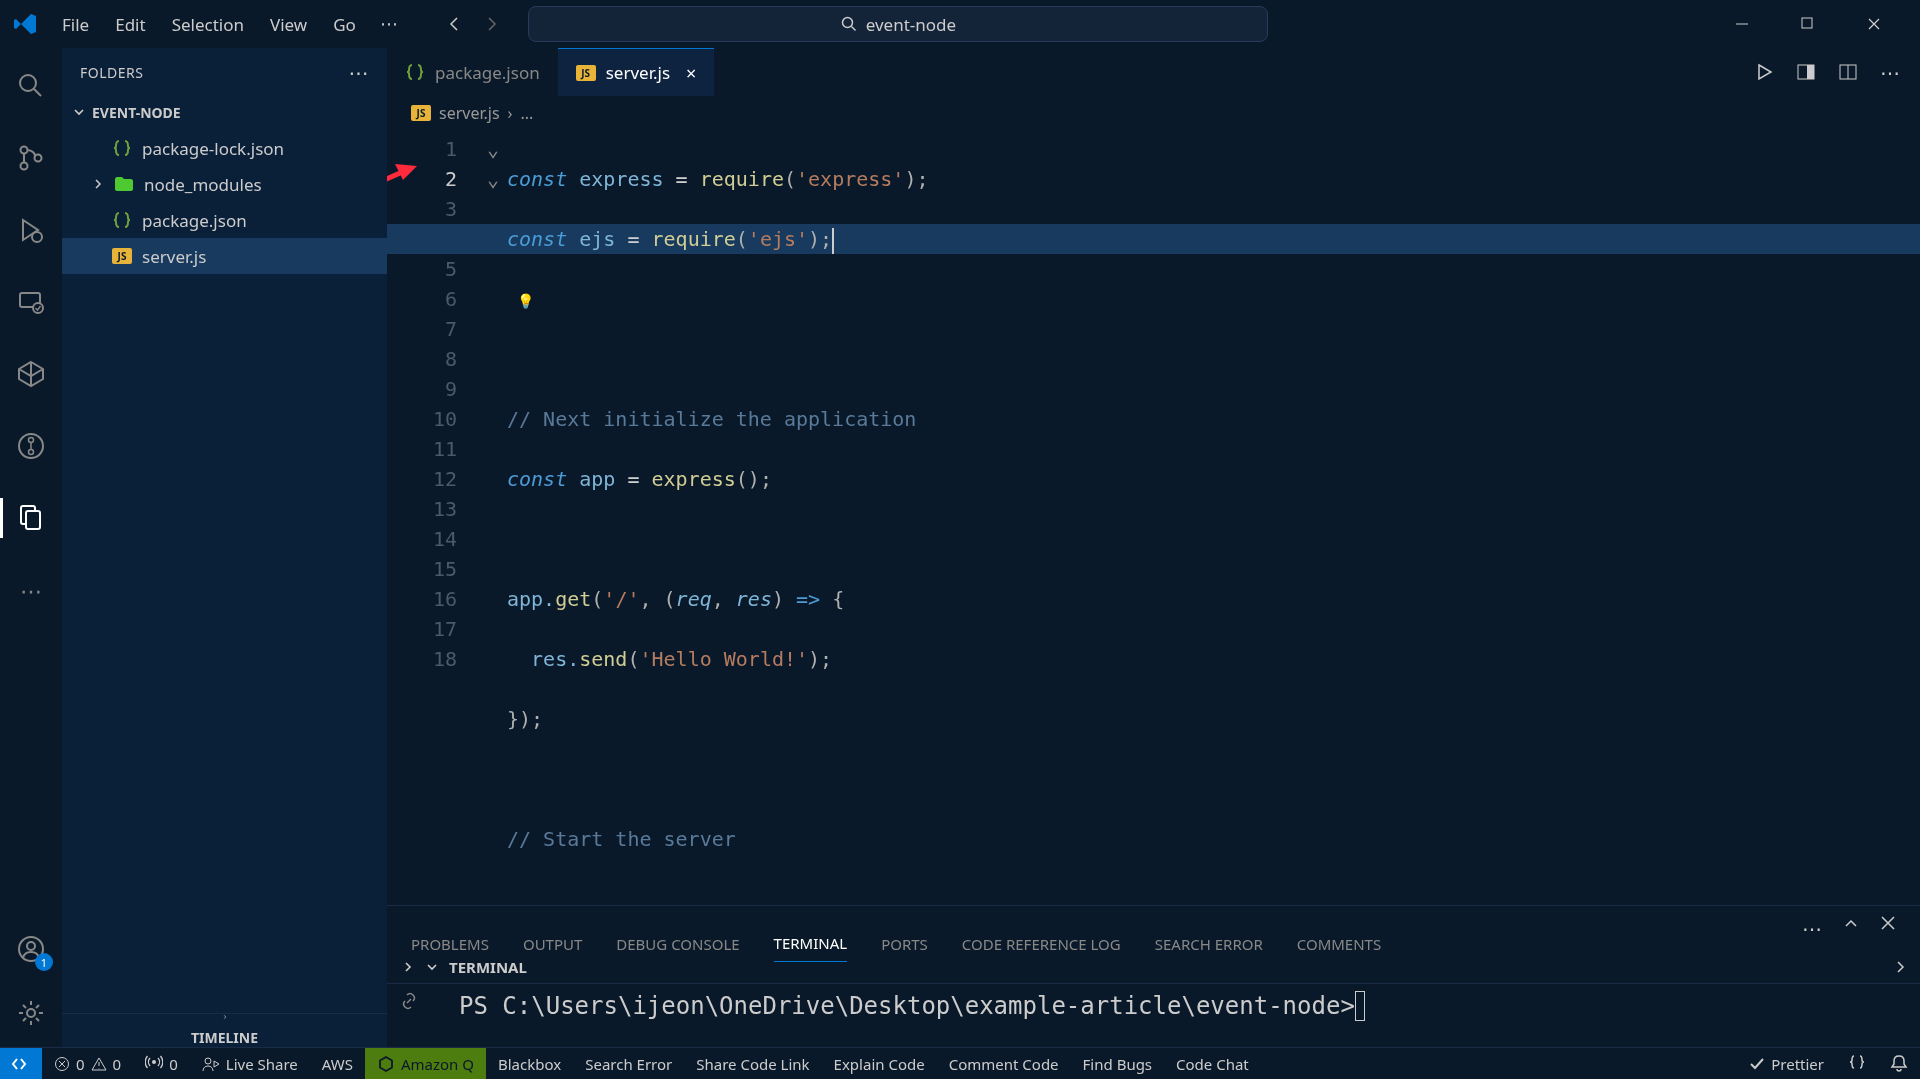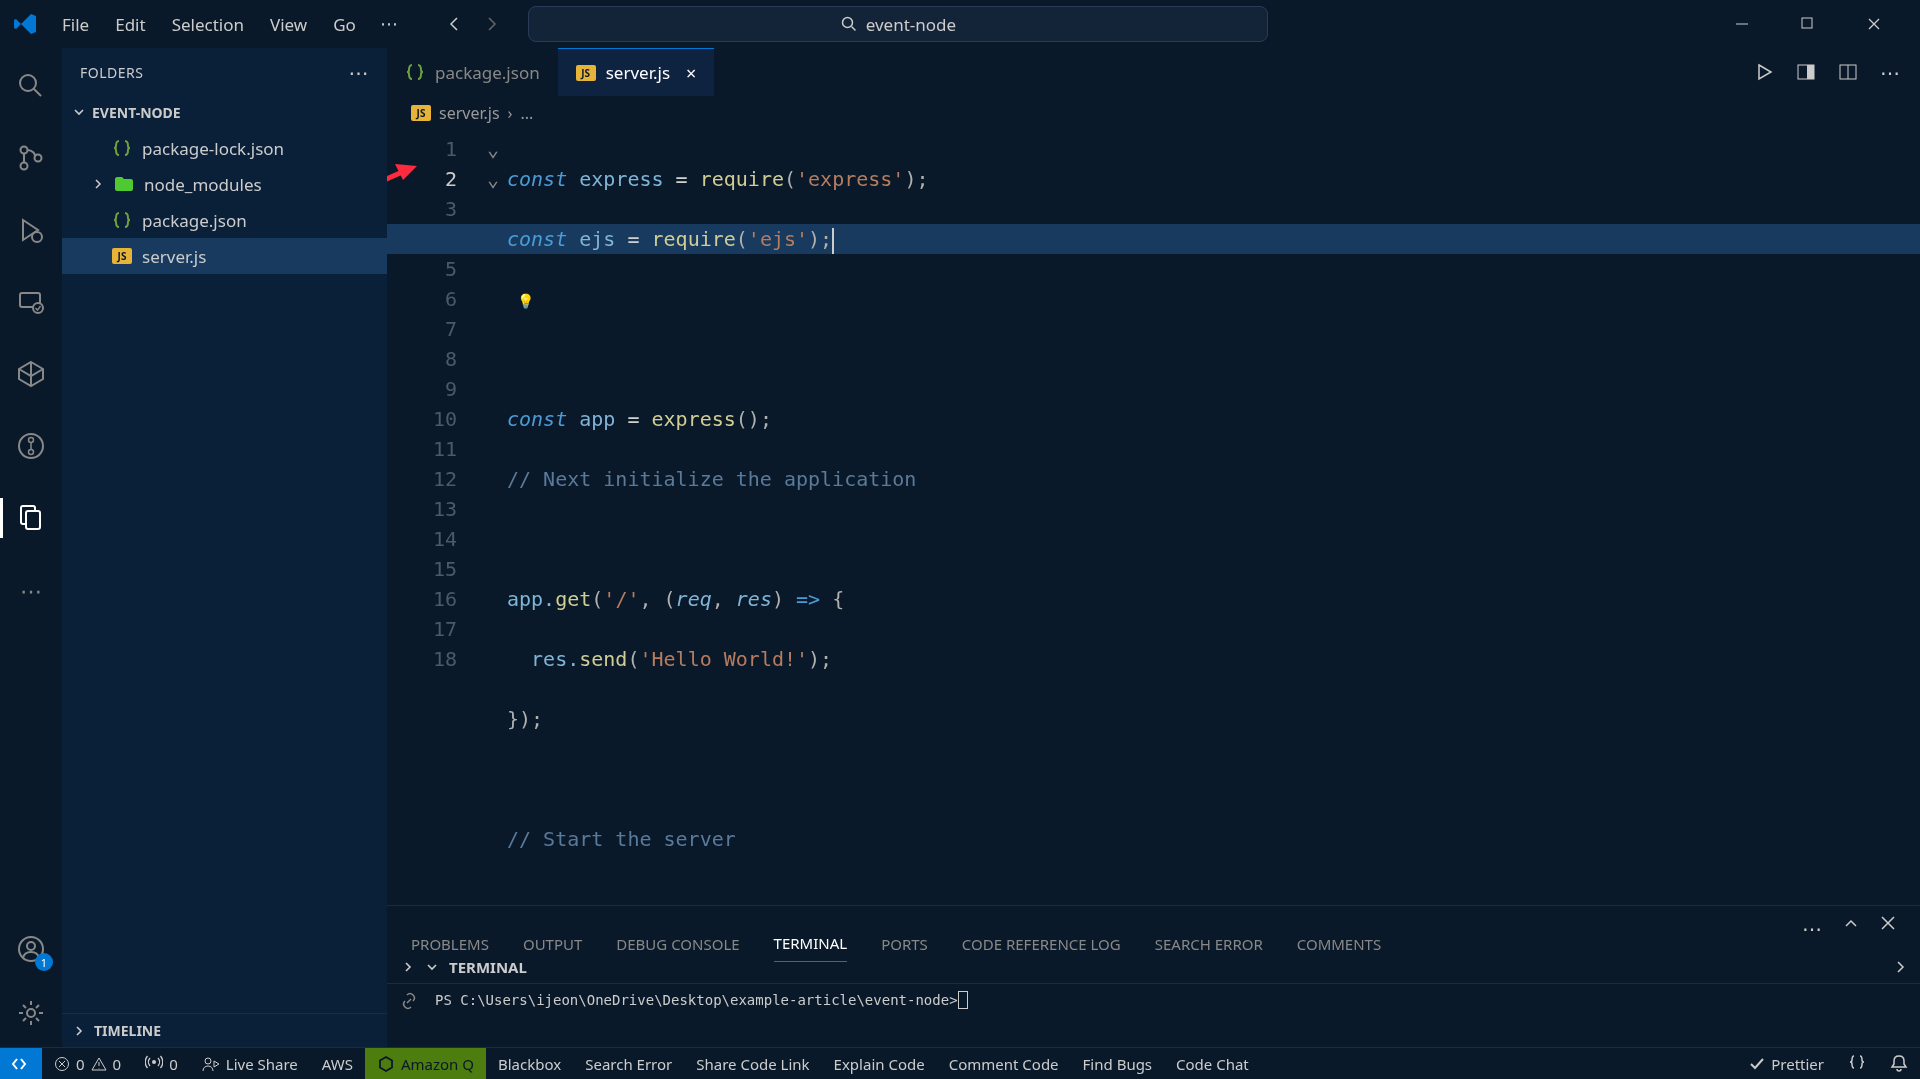--- a/index.html
+++ b/index.html
@@ -134,20 +134,21 @@
 .icon-folder { color: #4ec932; }
 .icon-js { background: #e8b339; color: #0a1929; font-weight: 700; font-size: 10px; width: 20px; height: 16px; display:flex; align-items:center; justify-content:center; border-radius:2px; }
 .timeline {
   height: 34px;
   border-top: 1px solid #1a2c45;
   display: flex; align-items: center;
   padding: 0 10px;
   font-size: 14px;
   font-weight: 700;
   gap: 8px;
+  flex-direction: column;
 }
 
 .editor-area {
   flex: 1;
   display: flex;
   flex-direction: column;
   background: #0a1929;
   min-width: 0;
 }
 .tabbar {
@@ -265,23 +266,23 @@
   align-items: center;
   padding: 0 14px;
   gap: 10px;
   font-size: 15px;
   font-weight: 700;
   border-bottom: 1px solid #1a2c45;
   position: relative;
 }
 .terminal-body {
   flex: 1;
-  padding: 8px 48px;
+  padding: 8px 72px;
   font-family: "Consolas", monospace;
-  font-size: 14px;
+  font-size: 24px;
   color: #ccc;
 }
 .term-icon-right {
   position: absolute;
   right: 12px;
 }
 
 .statusbar {
   height: 32px;
   background: #0a1929;
@@ -558,22 +559,22 @@
           <div></div>
           <div></div>
           <div></div>
         <div>⌄</div>
       </div>
       <div class="code">
 <div class="line"><span class="kw">const</span><span class="vr"> express </span><span class="op">=</span><span class="fn"> require</span><span class="pn">(</span><span class="st">'express'</span><span class="pn">);</span></div>
 <div class="line hl"><span class="kw">const</span><span class="vr"> ejs </span><span class="op">=</span><span class="fn"> require</span><span class="pn">(</span><span class="st">'ejs'</span><span class="pn">);</span><span class="cursor"></span></div>
 <div class="line"><span class="lightbulb">💡</span></div>
 <div class="line"></div>
+<div class="line"><span class="cm">// Next initialize the application</span></div>
 <div class="line"><span class="kw">const</span><span class="vr"> app </span><span class="op">=</span><span class="fn"> express</span><span class="pn">();</span></div>
-<div class="line"><span class="cm">// Next initialize the application</span></div>
 <div class="line"></div>
 <div class="line"><span class="vr">app.</span><span class="fn">get</span><span class="pn">(</span><span class="st">'/'</span><span class="pn">, (</span><span class="pa">req</span><span class="pn">, </span><span class="pa">res</span><span class="pn">) </span><span class="kw">=&gt;</span><span class="pn"> {</span></div>
 <div class="line"><span class="vr">  res.</span><span class="fn">send</span><span class="pn">(</span><span class="st">'Hello World!'</span><span class="pn">);</span></div>
 <div class="line"><span class="pn">});</span></div>
 <div class="line"></div>
 <div class="line"><span class="cm">// Start the server</span></div>
 
 
 
 

